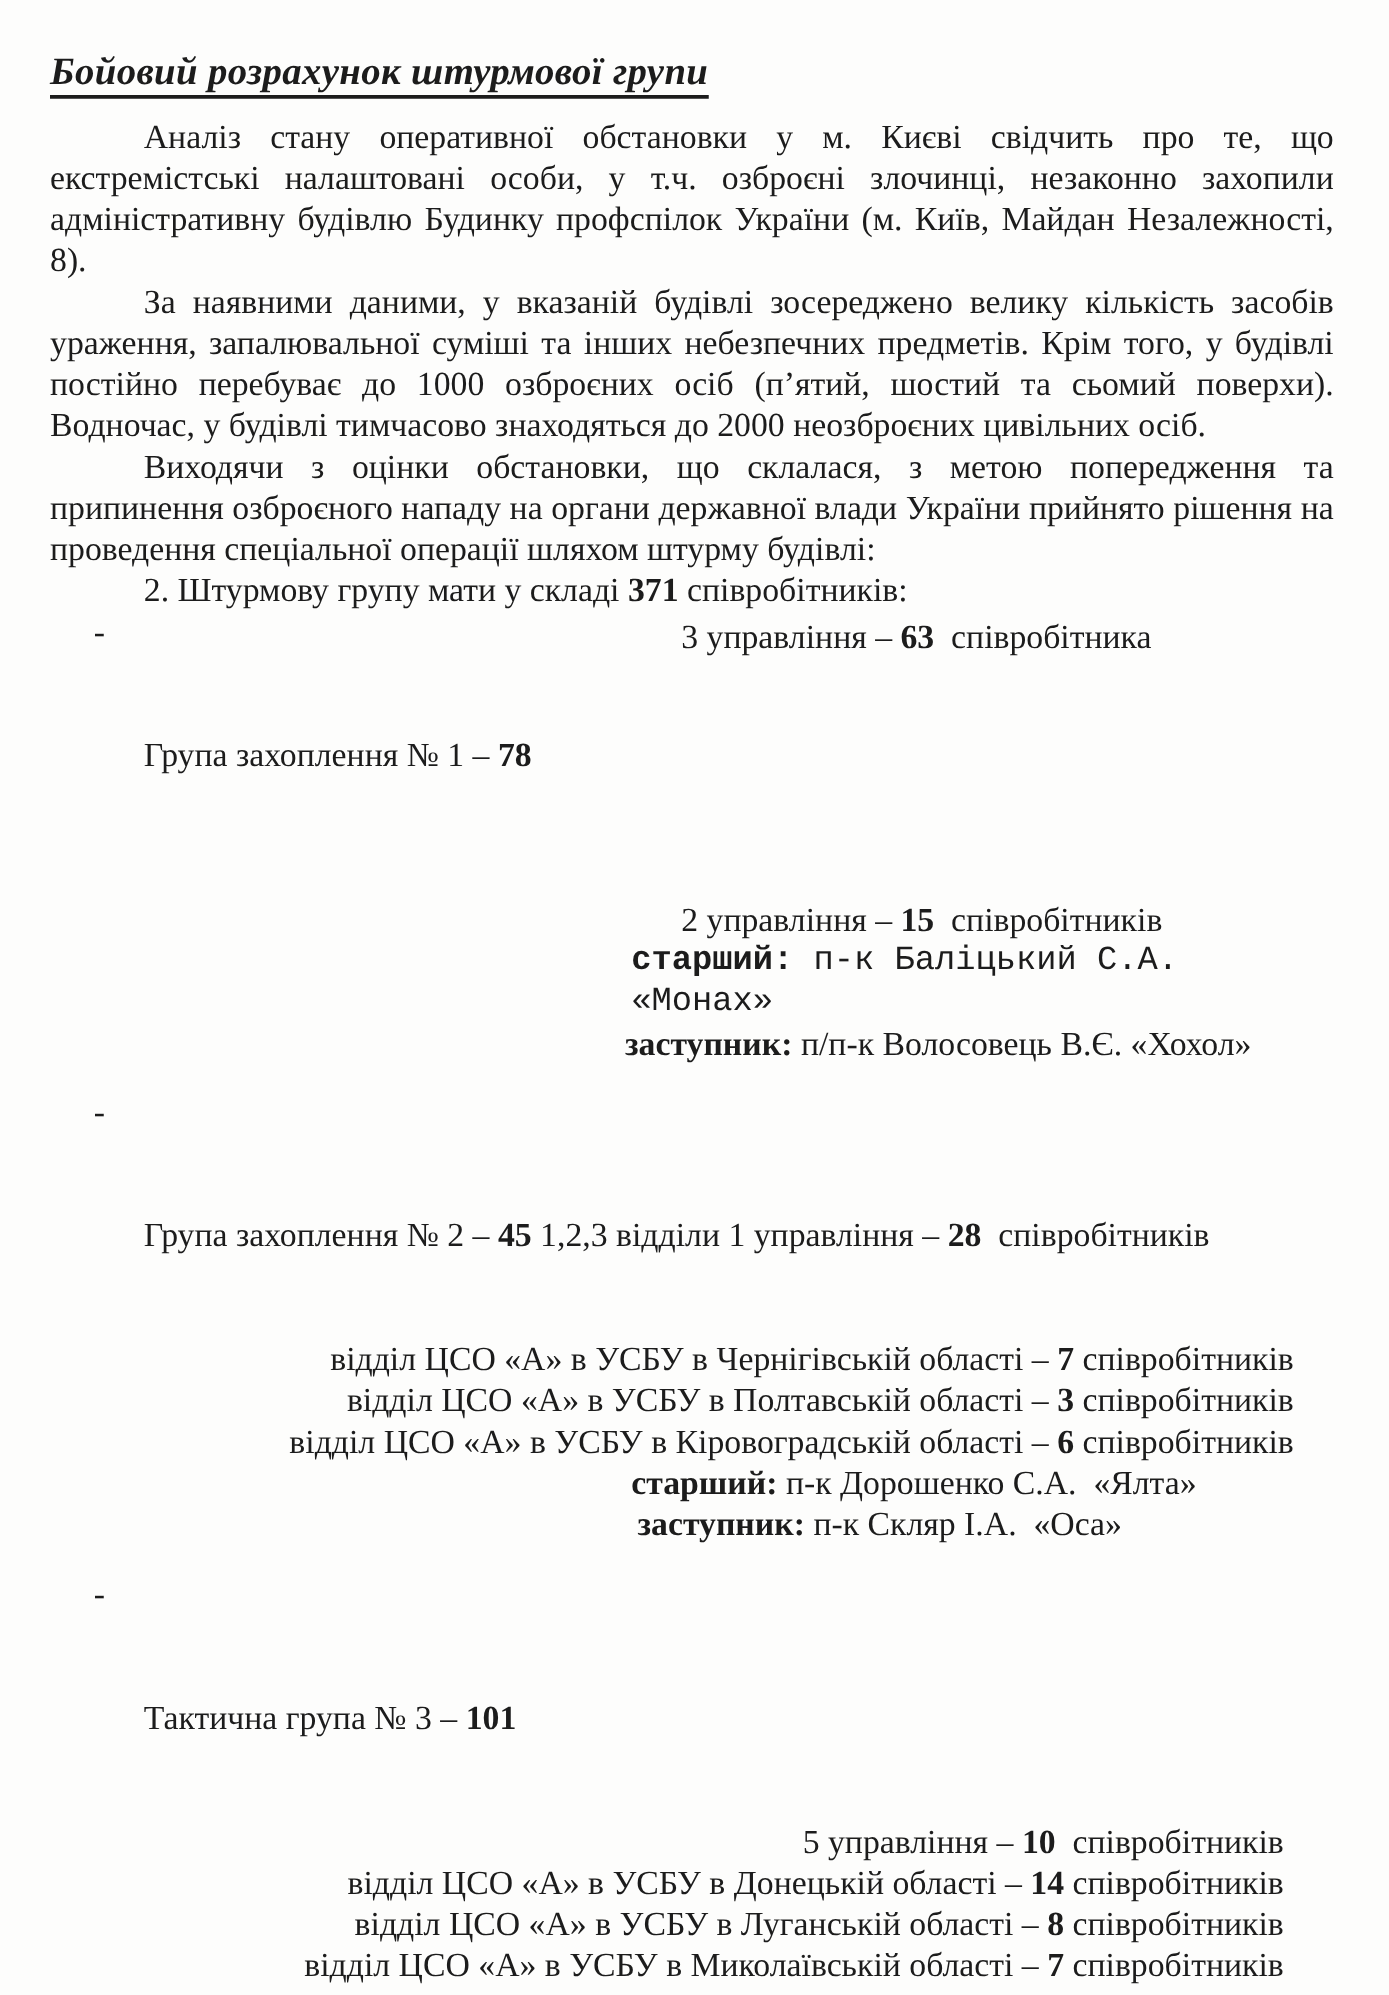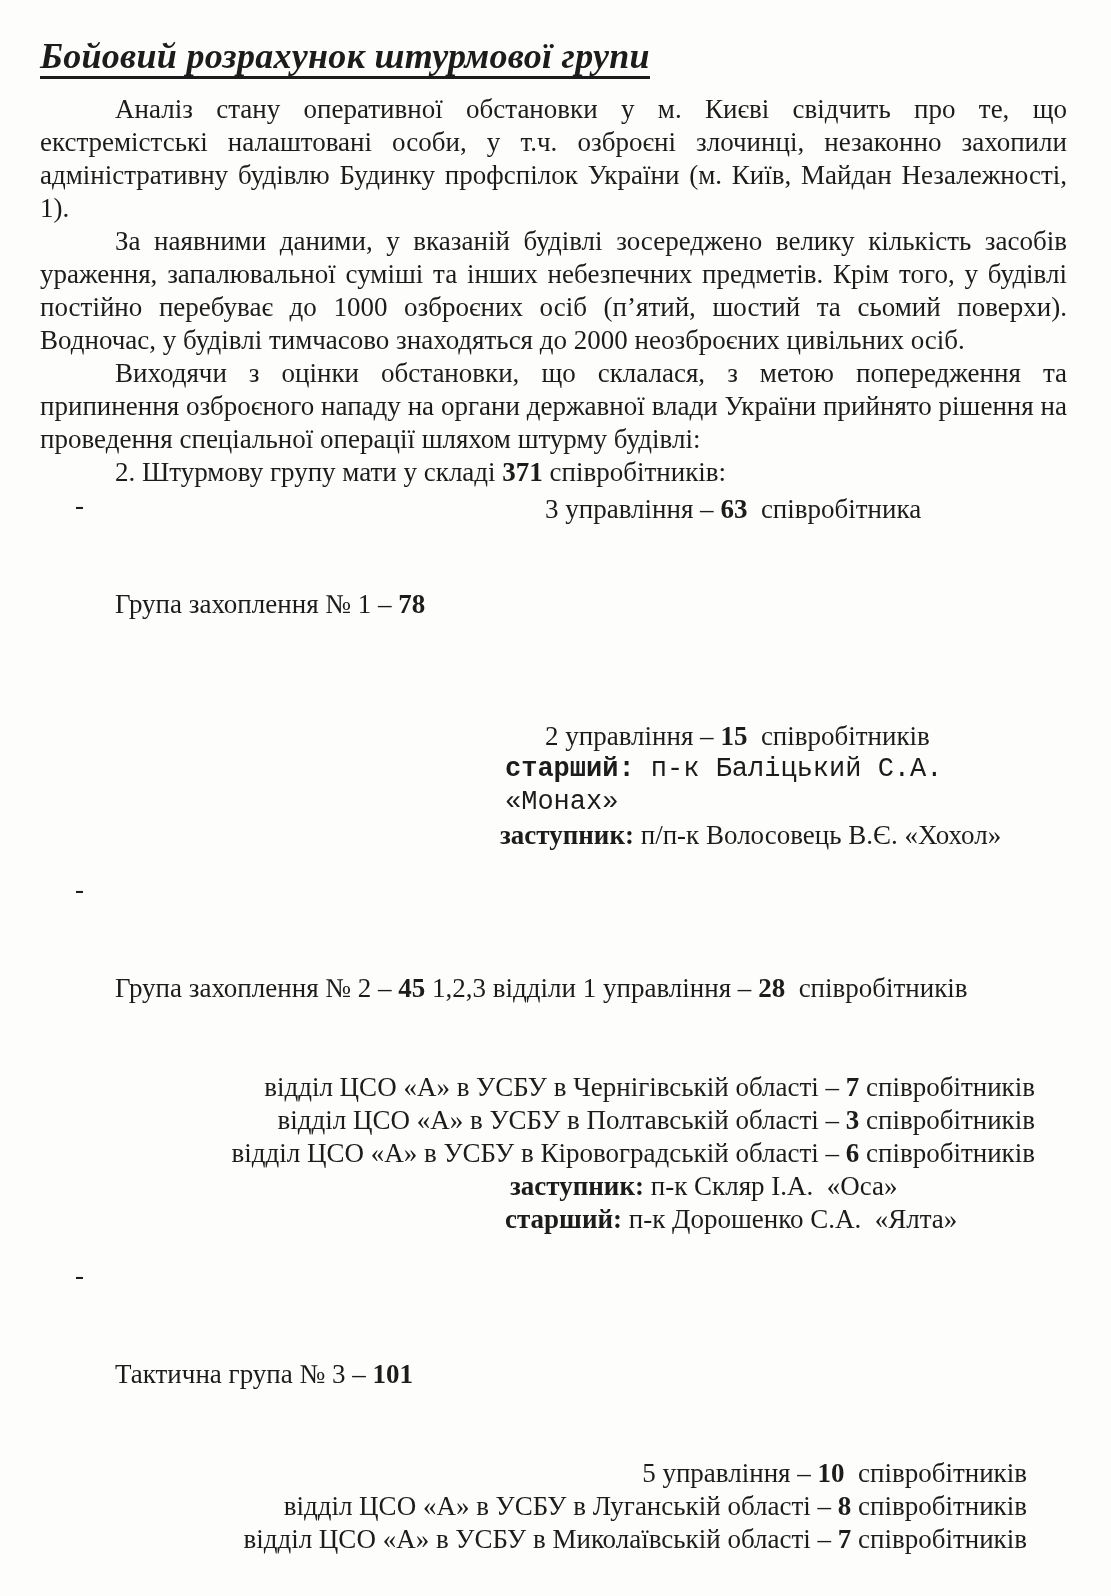--- a/index.html
+++ b/index.html
@@ -5,21 +5,21 @@
   html,body{margin:0;padding:0;}
   body{
     width:1111px;height:1596px;
     background:#fdfdfc;
     font-family:"Liberation Serif","DejaVu Serif",serif;
     font-size:27px;line-height:33px;color:#1c1c1c;
     overflow:hidden;
   }
   .page{padding:40px 44px 0 40px;position:relative;}
   .doc-title{
-    font-size:36px;font-weight:bold;font-style:italic;
+    font-size:31px;font-weight:bold;font-style:italic;
     display:inline-block;border-bottom:3px solid #1c1c1c;
     padding-bottom:3px;margin-bottom:14px;letter-spacing:.3px;
   }
   p.para{margin:0;text-align:justify;text-indent:75px;}
   .line{white-space:pre-wrap;}
   .indent{padding-left:75px;}
   .rel{position:relative;}
   .marker{position:absolute;left:35px;top:0;}
   .col2{position:absolute;top:4px;white-space:pre-wrap;}
   .right{text-align:right;}
@@ -29,21 +29,21 @@
 </head>
 <body>
 
 <div class="page">
 
   <div>
     <span class="doc-title">Бойовий розрахунок штурмової групи</span>
   </div>
 
 
-  <p class="para">Аналіз стану оперативної обстановки у м. Києві свідчить про те, що екстремістські налаштовані особи, у т.ч. озброєні злочинці, незаконно захопили адміністративну будівлю Будинку профспілок України (м. Київ, Майдан Незалежності, 1).</p>
+  <p class="para">Аналіз стану оперативної обстановки у м. Києві свідчить про те, що екстремістські налаштовані особи, у т.ч. озброєні злочинці, незаконно захопили адміністративну будівлю Будинку профспілок України (м. Київ, Майдан Незалежності, 8).</p>
   <p class="para">За наявними даними, у вказаній будівлі зосереджено велику кількість засобів ураження, запалювальної суміші та інших небезпечних предметів. Крім того, у будівлі постійно перебуває до 1000 озброєних осіб (п’ятий, шостий та сьомий поверхи). Водночас, у будівлі тимчасово знаходяться до 2000 неозброєних цивільних осіб.</p>
   <p class="para">Виходячи з оцінки обстановки, що склалася, з метою попередження та припинення озброєного нападу на органи державної влади України прийнято рішення на проведення спеціальної операції шляхом штурму будівлі:</p>
 
   <div class="line indent"><span>2. Штурмову групу мати у складі </span><b>371</b><span> співробітників:</span></div>
 
   <div class="grp">
     <div class="line rel">
       <span class="marker">-</span>
       <span class="indent" style="display:block;"><span>Група захоплення № 1 – </span><b>78</b></span>
       <span class="col2" style="left:505px;"><span>3 управління – </span><b>63</b><span>  співробітника</span></span>
@@ -54,28 +54,29 @@
   </div>
 
   <div class="grp" style="margin-top:21px;">
     <div class="line rel">
       <span class="marker">-</span>
       <span class="indent" style="display:block;"><span>Група захоплення № 2 – </span><b>45</b><span> 1,2,3 відділи 1 управління – </span><b>28</b><span>  співробітників</span></span>
     </div>
     <div class="line right" style="padding-right:32px;"><span>відділ ЦСО «А» в УСБУ в Чернігівській області – </span><b>7</b><span> співробітників</span></div>
     <div class="line right" style="padding-right:32px;"><span>відділ ЦСО «А» в УСБУ в Полтавській області – </span><b>3</b><span> співробітників</span></div>
     <div class="line right" style="padding-right:32px;"><span>відділ ЦСО «А» в УСБУ в Кіровоградській області – </span><b>6</b><span> співробітників</span></div>
+    <div class="line" style="padding-left:465px;"><b>старший:</b><span> п-к Дорошенко С.А.  «Ялта»</span></div>
     <div class="line" style="padding-left:470px;"><b>заступник:</b><span> п-к Скляр І.А.  «Оса»</span></div>
-    <div class="line" style="padding-left:465px;"><b>старший:</b><span> п-к Дорошенко С.А.  «Ялта»</span></div>
   </div>
 
   <div class="grp" style="margin-top:23px;">
     <div class="line rel">
       <span class="marker">-</span>
       <span class="indent" style="display:block;"><span>Тактична група № 3 – </span><b>101</b></span>
     </div>
     <div class="line right" style="padding-right:40px;"><span>5 управління – </span><b>10</b><span>  співробітників</span></div>
+    <div class="line right" style="padding-right:40px;"><span>відділ ЦСО «А» в УСБУ в Донецькій області – </span><b>14</b><span> співробітників</span></div>
     <div class="line right" style="padding-right:40px;"><span>відділ ЦСО «А» в УСБУ в Луганській області – </span><b>8</b><span> співробітників</span></div>
     <div class="line right" style="padding-right:40px;"><span>відділ ЦСО «А» в УСБУ в Миколаївській області – </span><b>7</b><span> співробітників</span></div>
 
   </div>
 
 </div>
 
 </body></html>

